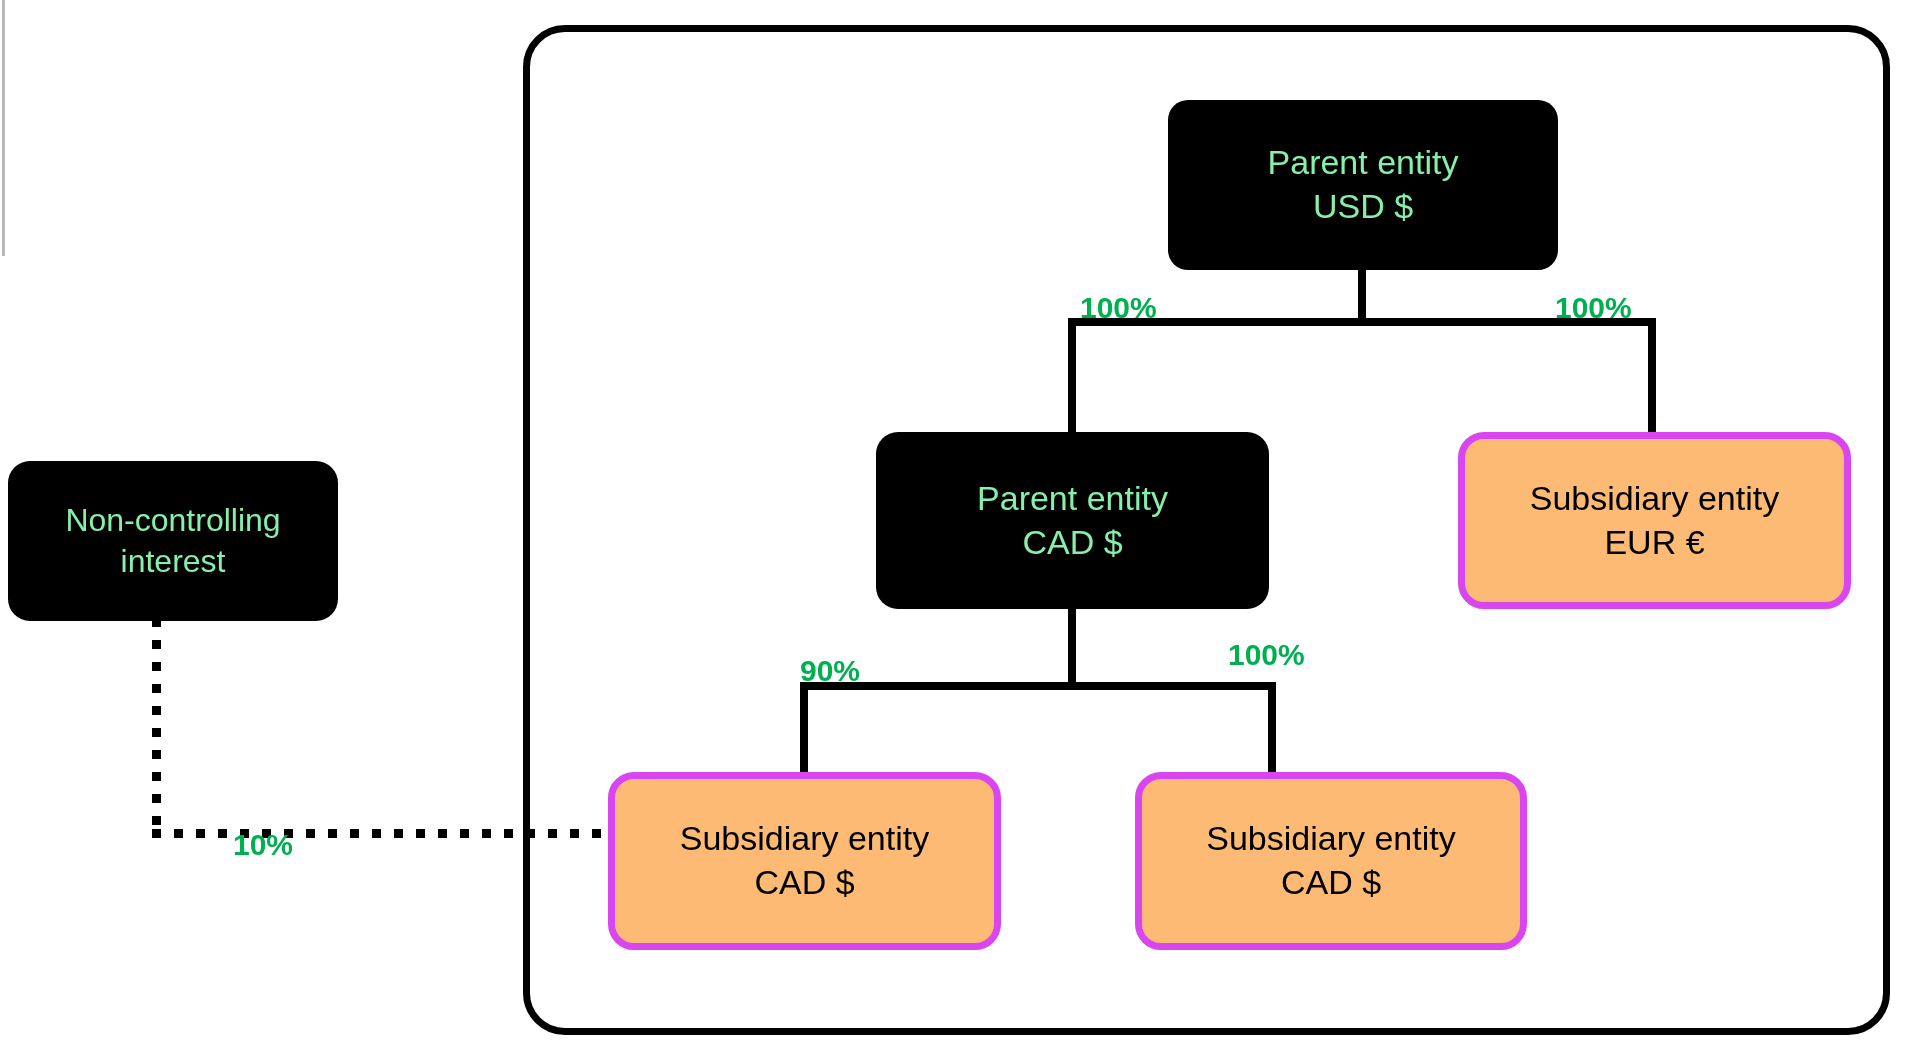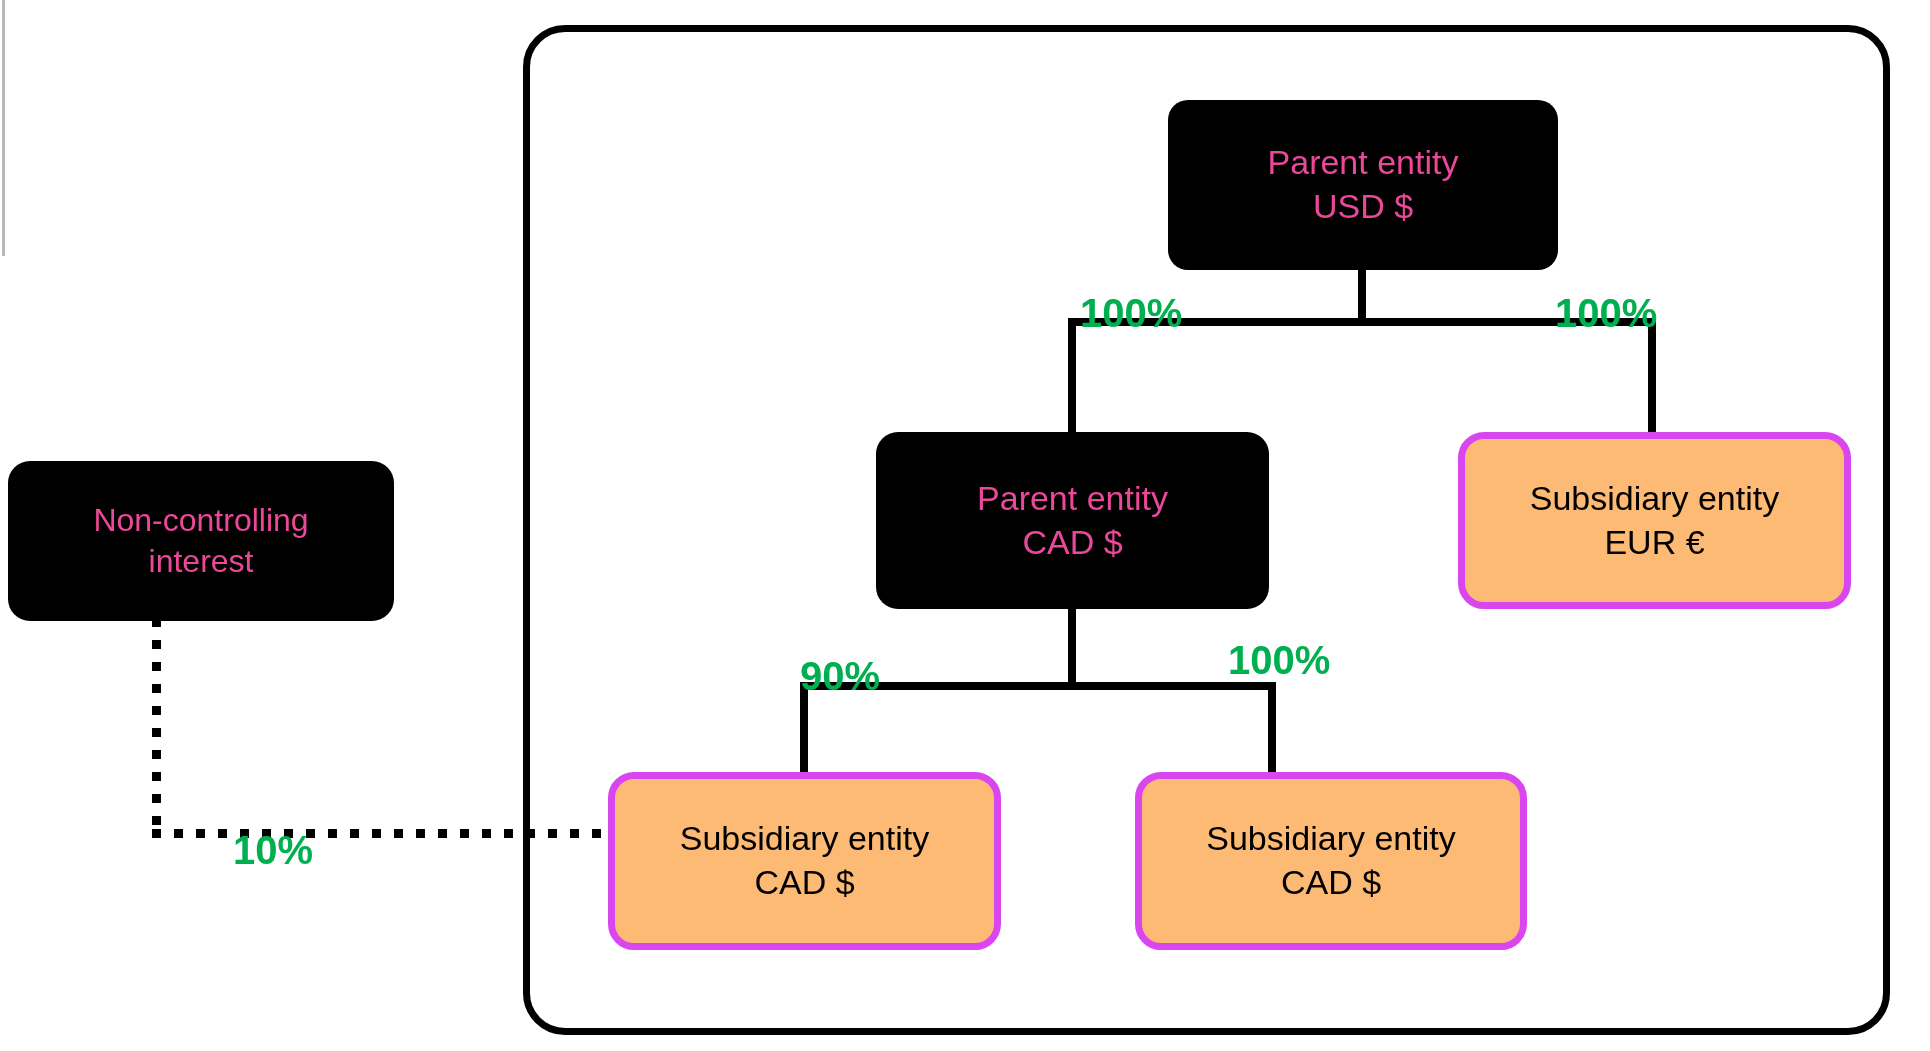--- a/index.html
+++ b/index.html
@@ -51,21 +51,21 @@
     text-align: center;
     line-height: 1.28;
   }
   .node .line1,
   .node .line2 {
     display: block;
     white-space: nowrap;
   }
   .node.filled {
     background: #000000;
-    color: #ec4899;
+    color: #86efac;
     border: none;
   }
   .node.outlined {
     background: #fdba74;
     color: #000000;
     border: 7px solid #d946ef;
   }
 
   
   #node-parent-usd {
@@ -82,21 +82,21 @@
   }
   #node-sub-cad-left {
     left: 608px; top: 772px; width: 393px; height: 178px;
     font-size: 34px; border-radius: 26px;
   }
   #node-sub-cad-right {
     left: 1135px; top: 772px; width: 392px; height: 178px;
     font-size: 34px; border-radius: 26px;
   }
   #node-nci {
-    left: 8px; top: 461px; width: 386px; height: 160px;
+    left: 8px; top: 461px; width: 330px; height: 160px;
     font-size: 32px; border-radius: 22px;
   }
 
   
   .conn {
     position: absolute;
     background: #000000;
   }
   .conn.v { width: 8px; }
   .conn.h { height: 8px; }
@@ -141,21 +141,21 @@
   }
   #conn-nci-v { left: 152px; top: 618px;  height: 110px; }
   #conn-nci-v2{ left: 152px; top: 728px;  height: 110px; }
   #conn-nci-h { left: 152px; top: 829px;  width: 470px; }
 
   
   .pct {
     position: absolute;
     color: #00B050;
     font-weight: bold;
-    font-size: 40px;
+    font-size: 30px;
     white-space: nowrap;
     font-family: "Liberation Sans", sans-serif;
   }
   #pct-usd-cad  { left: 1080px; top: 291px; }
   #pct-usd-eur  { left: 1555px; top: 291px; }
   #pct-cad-sub1 { left: 800px;  top: 638px; margin-top: 16px; }
   #pct-cad-sub2 { left: 1228px; top: 638px; }
   #pct-nci      { left: 233px;  top: 828px; }
 </style>
 </head>

